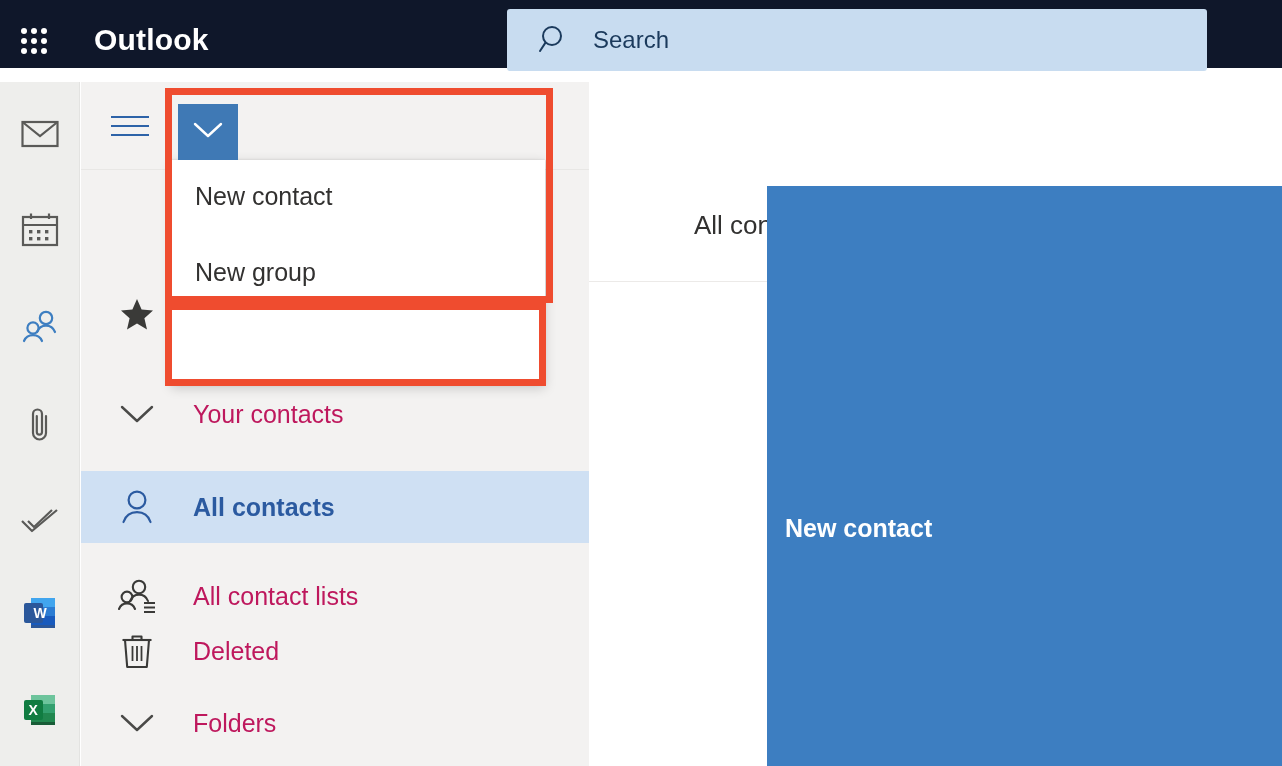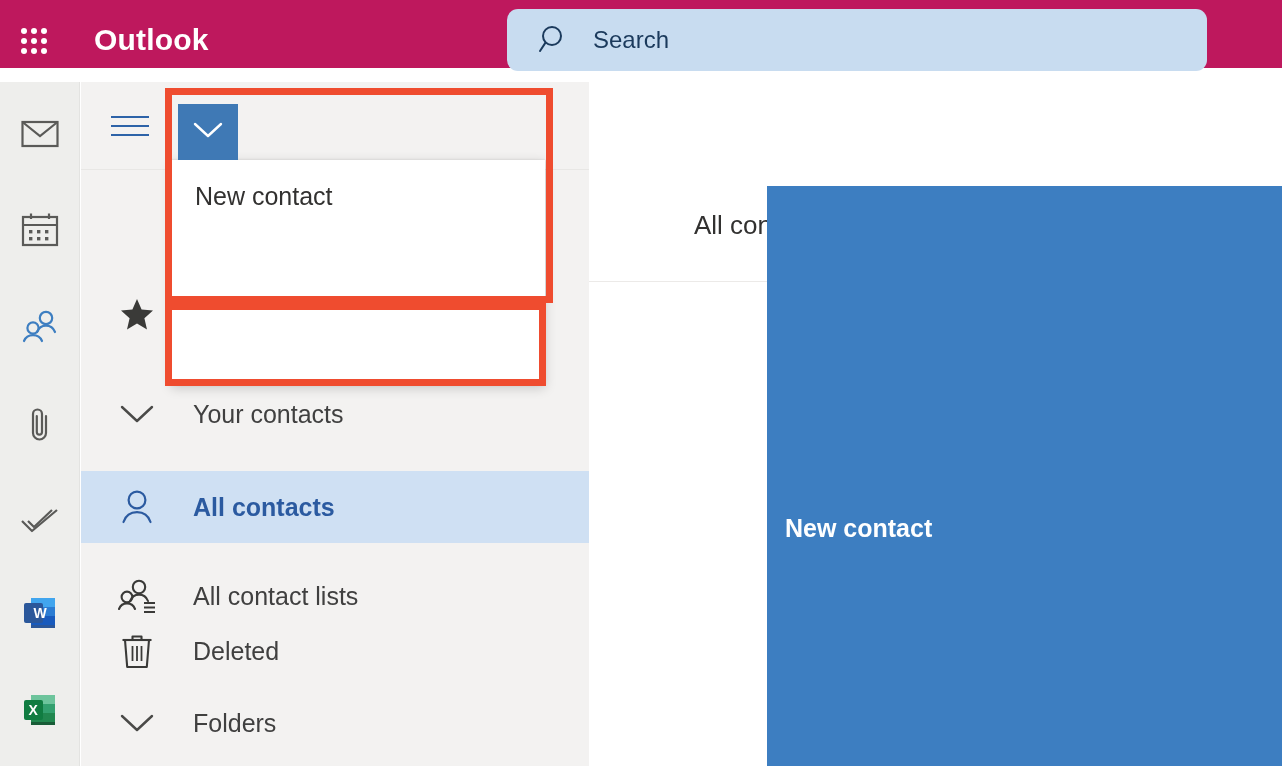--- a/index.html
+++ b/index.html
@@ -7,36 +7,36 @@
     width: 1282px; height: 766px;
     overflow: hidden;
     font-family: "Liberation Sans", "DejaVu Sans", sans-serif;
     background: #ffffff;
   }
   #app { position: relative; width: 1282px; height: 766px; }
 
   
   .suitebar {
     position: absolute; left: 0; top: 0; width: 1282px; height: 68px;
-    background: #be185d;
+    background: #0f172a;
   }
   .waffle {
     position: absolute; left: 17px; top: 24px; width: 34px; height: 34px;
     display: grid; grid-template-columns: repeat(3, 1fr); grid-template-rows: repeat(3, 1fr);
     gap: 4px; padding: 4px; cursor: pointer;
   }
   .waffle i { display: block; width: 6px; height: 6px; border-radius: 50%; background: #ffffff; }
   .brand {
     position: absolute; left: 94px; top: 19px;
     font-size: 30px; font-weight: bold; color: #ffffff; letter-spacing: .2px;
     line-height: 42px;
   }
   .searchbox {
     position: absolute; left: 507px; top: 9px; width: 700px; height: 62px;
-    background: #c8dcf0; border-radius: 11px; display: flex; align-items: center;
+    background: #c8dcf0; border-radius: 3px; display: flex; align-items: center;
     cursor: text;
   }
   .searchbox .sicon { margin-left: 30px; margin-right: 22px; display: flex; }
   .searchbox .stext { font-size: 24px; color: #1b3a5c; }
 
   
   .rail {
     position: absolute; left: 0; top: 82px; width: 80px; height: 684px;
     background: #eeeeec; border-right: 1px solid #e3e3e1;
   }
@@ -91,21 +91,21 @@
   .hl { position: absolute; border: 7px solid #ef4c2f; z-index: 40; pointer-events: none; }
   #hl-1 { left: 165px; top: 88px; width: 388px; height: 215px; }
   #hl-2 { left: 165px; top: 303px; width: 381px; height: 83px; }
 
   
   .nav-row {
     position: absolute; left: 0; width: 508px; height: 72px;
     display: flex; align-items: center; cursor: pointer;
   }
   .nav-row .ico { width: 112px; display: flex; align-items: center; justify-content: center; }
-  .nav-row .lbl { font-size: 25px; color: #404040; }
+  .nav-row .lbl { font-size: 25px; color: #be185d; }
   .nav-row.selected { background: #cfe0f3; }
   .nav-row.selected .lbl { color: #2b5aa0; font-weight: bold; }
 
   
   .main {
     position: absolute; left: 589px; top: 82px; width: 693px; height: 684px;
     background: #ffffff;
   }
   .main-head {
     position: absolute; left: 0; top: 88px; width: 693px; height: 112px;
@@ -320,20 +320,21 @@
         <svg width="30" height="18" viewBox="0 0 30 18">
           <polyline points="2,3 15,15 28,3" fill="none" stroke="#ffffff" stroke-width="2.4" stroke-linecap="round" stroke-linejoin="round"></polyline>
         </svg>
       </span>
     </div>
   </div>
 
   <div class="menu">
     <div class="menu-item">New contact</div>
     <div class="menu-sep"></div>
+    <div class="menu-item last">New group</div>
   </div>
 
   <div class="hl" id="hl-1"></div>
   <div class="hl" id="hl-2"></div>
 
   <div class="main">
     <div class="main-head">
       <span class="main-title">All contacts</span>
       <span class="sortbtn">
         <span class="txt">By first name</span>

